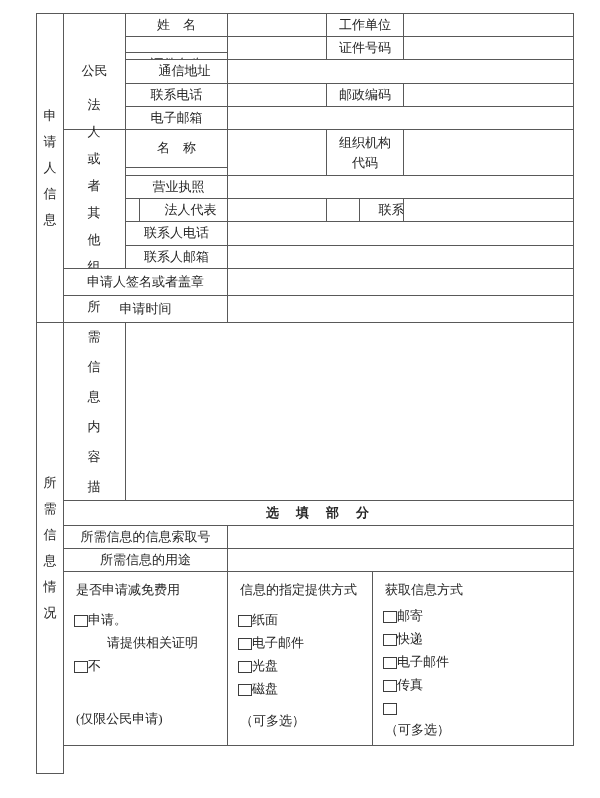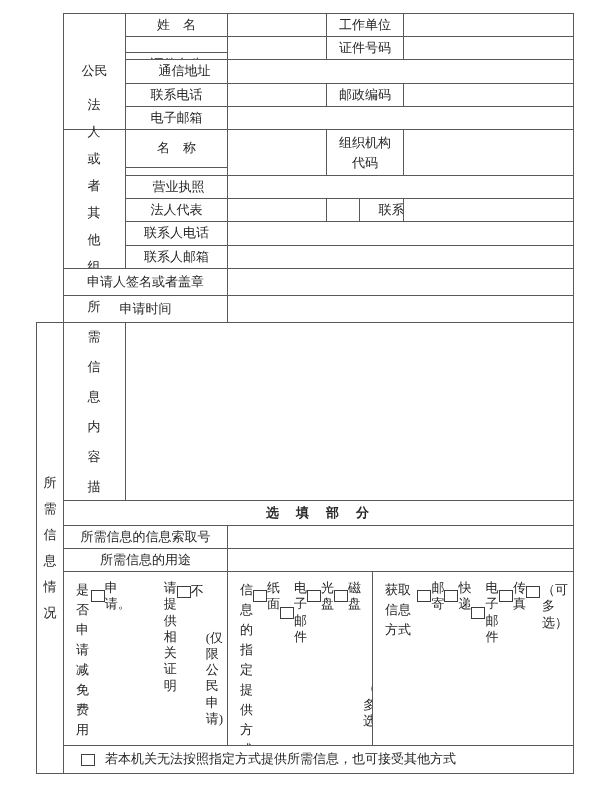--- a/index.html
+++ b/index.html
@@ -22,40 +22,43 @@
     display:inline-block;width:2.15em;line-height:27px;text-align:center;
     word-break:break-all;white-space:normal;letter-spacing:1px;
   }
   .wrap2.tall span{line-height:30px;}
   .wrapcode span{
     display:inline-block;width:4.4em;line-height:20px;text-align:center;
     word-break:break-all;white-space:normal;
   }
   .opt-title{font-weight:bold;letter-spacing:2px;}
   .cbcol{
-    align-items:flex-start;justify-content:flex-start;
+    flex-direction:column;align-items:flex-start;justify-content:flex-start;
     padding:8px 4px 10px 10px;
   }
   .cbcol .col-title{margin-bottom:9px;padding-left:2px;line-height:20px;}
   .cbitem{display:flex;align-items:center;min-height:23px;}
   .cbitem.tight{min-height:23px;}
   .cb{
     width:12px;height:10px;border:1px solid #3d3d3d;flex:none;background:#fff;
   }
   .note{padding-left:33px;min-height:23px;display:flex;align-items:center;}
   .footnote{margin-top:auto;padding-left:2px;}
   .footnote.flow{margin-top:2px;}
   .bottomrow{gap:10px;padding-left:17px;}
 </style>
 </head>
 <body>
 
 <div class="page">
   <div class="table">
 
+    <div class="cell vert" style="left:0;top:0;width:28px;height:310px;">
+      <span>申请人信息</span>
+    </div>
 
     <div class="cell" style="left:89px;top:0;width:103px;height:24px;">
       <span>姓　名</span>
     </div>
 
     <div class="cell" style="left:27px;top:0;width:63px;height:117px;">
       <span>公民</span>
     </div>
     <div class="cell" style="left:191px;top:0;width:100px;height:24px;"></div>
     <div class="cell" style="left:290px;top:0;width:78px;height:24px;">
@@ -102,21 +105,21 @@
     <div class="cell wrapcode" style="left:290px;top:116px;width:78px;height:47px;">
       <span>组织机构代码</span>
     </div>
     <div class="cell" style="left:367px;top:116px;width:171px;height:47px;"></div>
 
     <div class="cell" style="left:89px;top:162px;width:107px;height:24px;">
       <span>营业执照</span>
     </div>
     <div class="cell" style="left:191px;top:162px;width:347px;height:24px;"></div>
 
-    <div class="cell" style="left:89px;top:185px;width:103px;height:24px;">
+    <div class="cell" style="left:103px;top:185px;width:103px;height:24px;">
       <span>法人代表</span>
     </div>
     <div class="cell" style="left:191px;top:185px;width:100px;height:24px;"></div>
     <div class="cell" style="left:290px;top:185px;width:78px;height:24px;margin-left:33px;">
       <span>联系人</span>
     </div>
     <div class="cell" style="left:367px;top:185px;width:171px;height:24px;"></div>
 
     <div class="cell" style="left:89px;top:208px;width:103px;height:25px;">
       <span>联系人电话</span>
@@ -213,19 +216,15 @@
       <div class="cbitem tight">
         <span class="cb"></span>
         <span>传真</span>
       </div>
       <div class="cbitem tight">
         <span class="cb"></span>
       </div>
       <div class="footnote flow">（可多选）</div>
     </div>
 
-    <div class="cell left bottomrow" style="left:27px;top:732px;width:511px;height:29px;">
-      <span class="cb"></span>
-      <span>若本机关无法按照指定方式提供所需信息，也可接受其他方式</span>
-    </div>
 
   </div>
 </div>
 
 </body></html>

